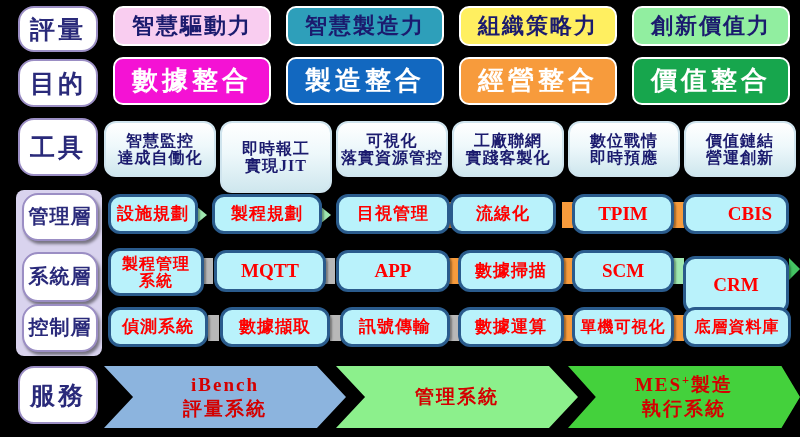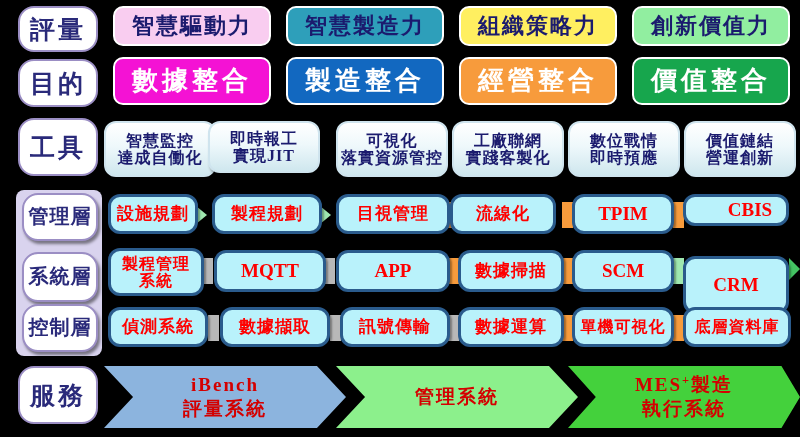--- a/index.html
+++ b/index.html
@@ -81,21 +81,21 @@
 
   <div class="pill r2" style="left:113px;top:57px;width:158px;height:48px;background:#f412d4;">數據整合</div>
   <div class="pill r2" style="left:286px;top:57px;width:158px;height:48px;background:#1268c0;">製造整合</div>
   <div class="pill r2" style="left:459px;top:57px;width:158px;height:48px;background:#f79b3c;">經營整合</div>
   <div class="pill r2" style="left:632px;top:57px;width:158px;height:48px;background:#17a64d;">價值整合</div>
 
   <div class="pill r3" style="left:104px;top:121px;width:112px;height:56px;">
     <span>智慧監控</span>
     <span>達成自働化</span>
   </div>
-  <div class="pill r3" style="left:208px;top:121px;width:112px;height:52px;">
+  <div class="pill r3" style="left:220px;top:121px;width:112px;height:72px;">
     <span>即時報工</span>
     <span>實現JIT</span>
   </div>
   <div class="pill r3" style="left:336px;top:121px;width:112px;height:56px;">
     <span>可視化</span>
     <span>落實資源管控</span>
   </div>
   <div class="pill r3" style="left:452px;top:121px;width:112px;height:56px;">
     <span>工廠聯網</span>
     <span>實踐客製化</span>
@@ -113,21 +113,21 @@
   <div class="conn chev" style="left:320px;top:206px;border-width:9px 0 9px 11px;border-color:transparent transparent transparent #9fe8b0;"></div>
   <div class="conn bar" style="left:448px;top:202px;width:11px;height:26px;background:#f79b3c;"></div>
   <div class="conn bar" style="left:562px;top:202px;width:11px;height:26px;background:#f79b3c;"></div>
   <div class="conn bar" style="left:673px;top:202px;width:11px;height:26px;background:#f79b3c;"></div>
 
   <div class="pill lay" style="left:108px;top:194px;width:90px;height:40px;">設施規劃</div>
   <div class="pill lay" style="left:212px;top:194px;width:110px;height:40px;">製程規劃</div>
   <div class="pill lay" style="left:336px;top:194px;width:114px;height:40px;">目視管理</div>
   <div class="pill lay" style="left:443px;top:194px;width:106px;height:40px;margin-left:7px;">流線化</div>
   <div class="pill lay latin" style="left:572px;top:194px;width:102px;height:40px;">TPIM</div>
-  <div class="pill lay latin" style="left:683px;top:194px;width:106px;height:32px;padding-left:28px;">CBIS</div>
+  <div class="pill lay latin" style="left:683px;top:194px;width:106px;height:40px;padding-left:28px;">CBIS</div>
 
   <div class="conn bar" style="left:202px;top:258px;width:11px;height:26px;background:#b8b8b8;"></div>
   <div class="conn bar" style="left:324px;top:258px;width:11px;height:26px;background:#b8b8b8;"></div>
   <div class="conn bar" style="left:448px;top:258px;width:11px;height:26px;background:#f79b3c;"></div>
   <div class="conn bar" style="left:562px;top:258px;width:11px;height:26px;background:#f79b3c;"></div>
   <div class="conn bar" style="left:673px;top:258px;width:11px;height:26px;background:#9fe8b0;"></div>
   <div class="conn chev" style="left:789px;top:258px;border-width:11px 0 11px 11px;border-color:transparent transparent transparent #44c463;"></div>
 
   <div class="pill lay" style="left:108px;top:248px;width:96px;height:48px;font-size:16px;">
     <span>製程管理</span>

